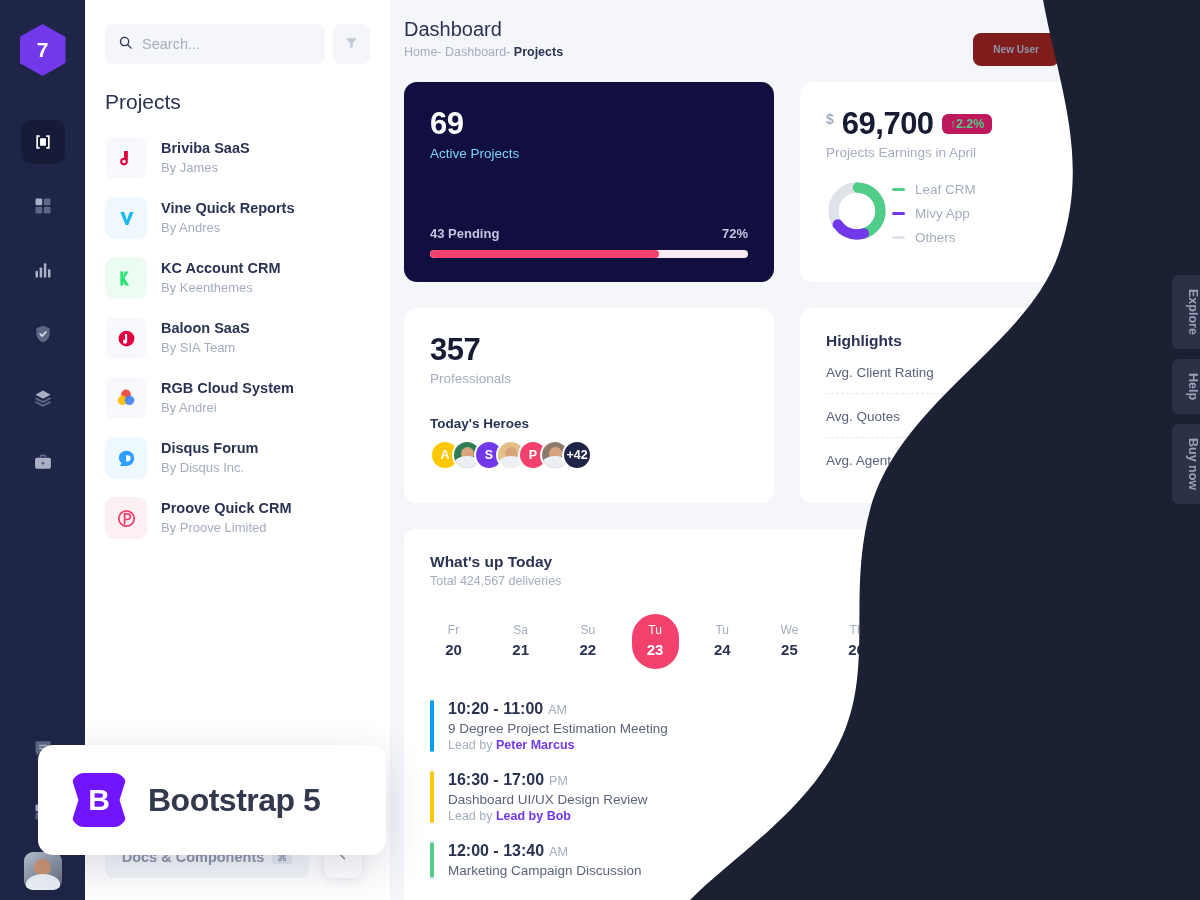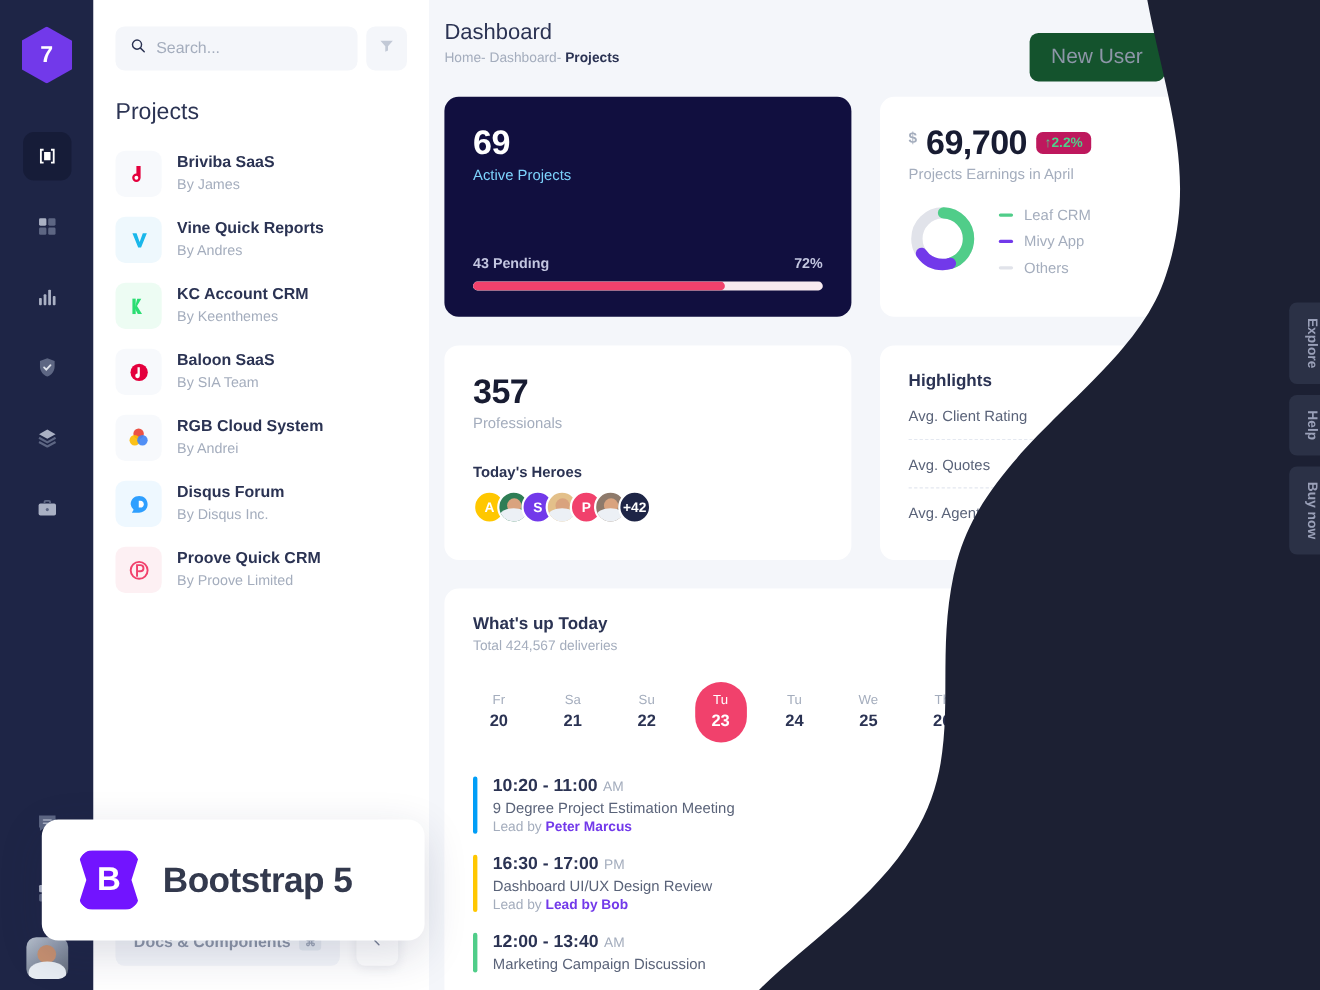--- a/index.html
+++ b/index.html
@@ -90,21 +90,21 @@
   }
 
   
   #main { position:absolute; left:390px; top:0; right:0; height:900px; }
   #header { padding:18px 25px 0 14px; display:flex; align-items:flex-start; }
   #page-title { font-size:20px; color:#2b3353; font-weight:400; }
   #breadcrumb { margin-top:4px; font-size:12.5px; color:#a4adbd; }
   #breadcrumb .crumb-current { color:#2b3353; font-weight:700; }
   #header-actions { margin-left:auto; display:flex; align-items:center; gap:10px; padding-top:12px; }
   #new-user-btn {
-    background:#14532d; color:#8d96a8; font-size:19px; font-weight:400;
+    background:#7f1d1d; color:#8d96a8; font-size:10px; font-weight:700;
     border-radius:8px; padding:11px 20px;
   }
   #new-goal-btn {
     background:#009ef7; color:#fff; font-size:14.5px; font-weight:700;
     border-radius:8px; padding:11px 20px;
   }
 
   #grid { padding:14px 25px 0 14px; display:flex; flex-wrap:wrap; gap:26px; }
   .card { background:#fff; border-radius:13px; }
 
@@ -119,21 +119,21 @@
   #ap-bar { margin-top:9px; height:8px; border-radius:5px; background:#f8eaf0; overflow:hidden; }
   #ap-bar-fill { height:100%; background:#f1416c; border-radius:5px; }
 
   
   #earnings-card { width:375px; height:200px; padding:24px 26px; }
   #earn-top { display:flex; align-items:center; gap:8px; }
   #earn-currency { font-size:14px; color:#a4adbd; font-weight:600; align-self:flex-start; margin-top:5px; }
   #earn-amount { font-size:31px; font-weight:700; color:#181c32; letter-spacing:-.5px; }
   #earn-delta { background:#be185d; color:#50cd89; font-size:12.5px; font-weight:700; padding:3px 8px; border-radius:6px; }
   #earn-sub { font-size:13.5px; color:#a4adbd; margin-top:3px; }
-  #earn-body { margin-top:20px; display:flex; align-items:center; gap:20px; }
+  #earn-body { margin-top:20px; display:flex; align-items:center; gap:4px; }
   #earn-legend { display:flex; flex-direction:column; gap:9px; }
   .legend-row { display:flex; align-items:center; gap:10px; }
   .legend-dash { width:13px; height:3px; border-radius:2px; }
   .legend-label { font-size:13.5px; color:#a4adbd; }
   #earn-values { margin-left:auto; display:flex; flex-direction:column; gap:9px; text-align:right; }
   .earn-value { font-size:13.5px; font-weight:700; color:#2b3353; }
 
   
   #professionals-card { width:370px; height:195px; padding:24px 26px; }
   #pro-number { font-size:31px; font-weight:700; color:#181c32; letter-spacing:-.5px; }

